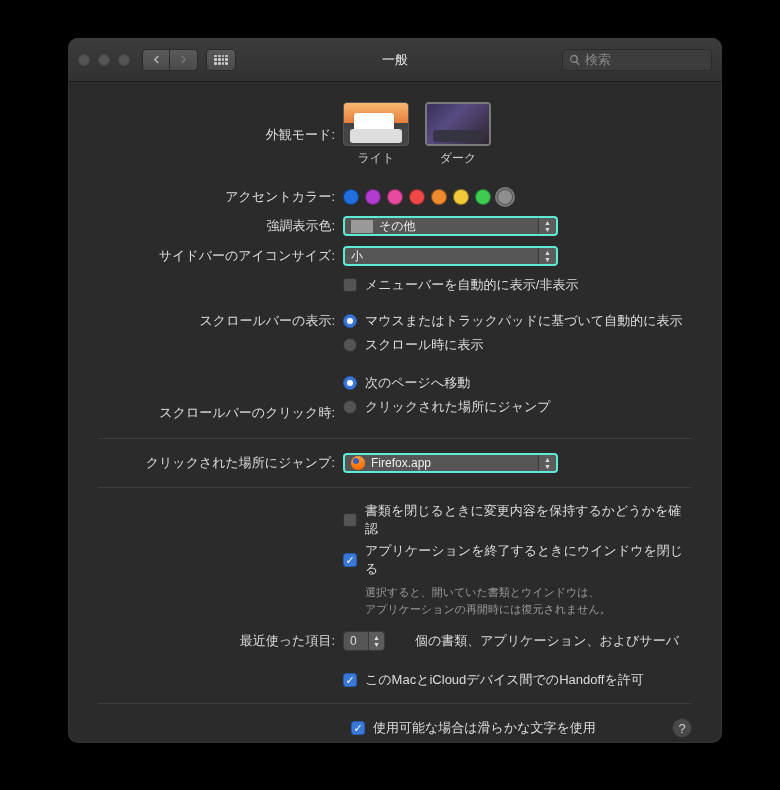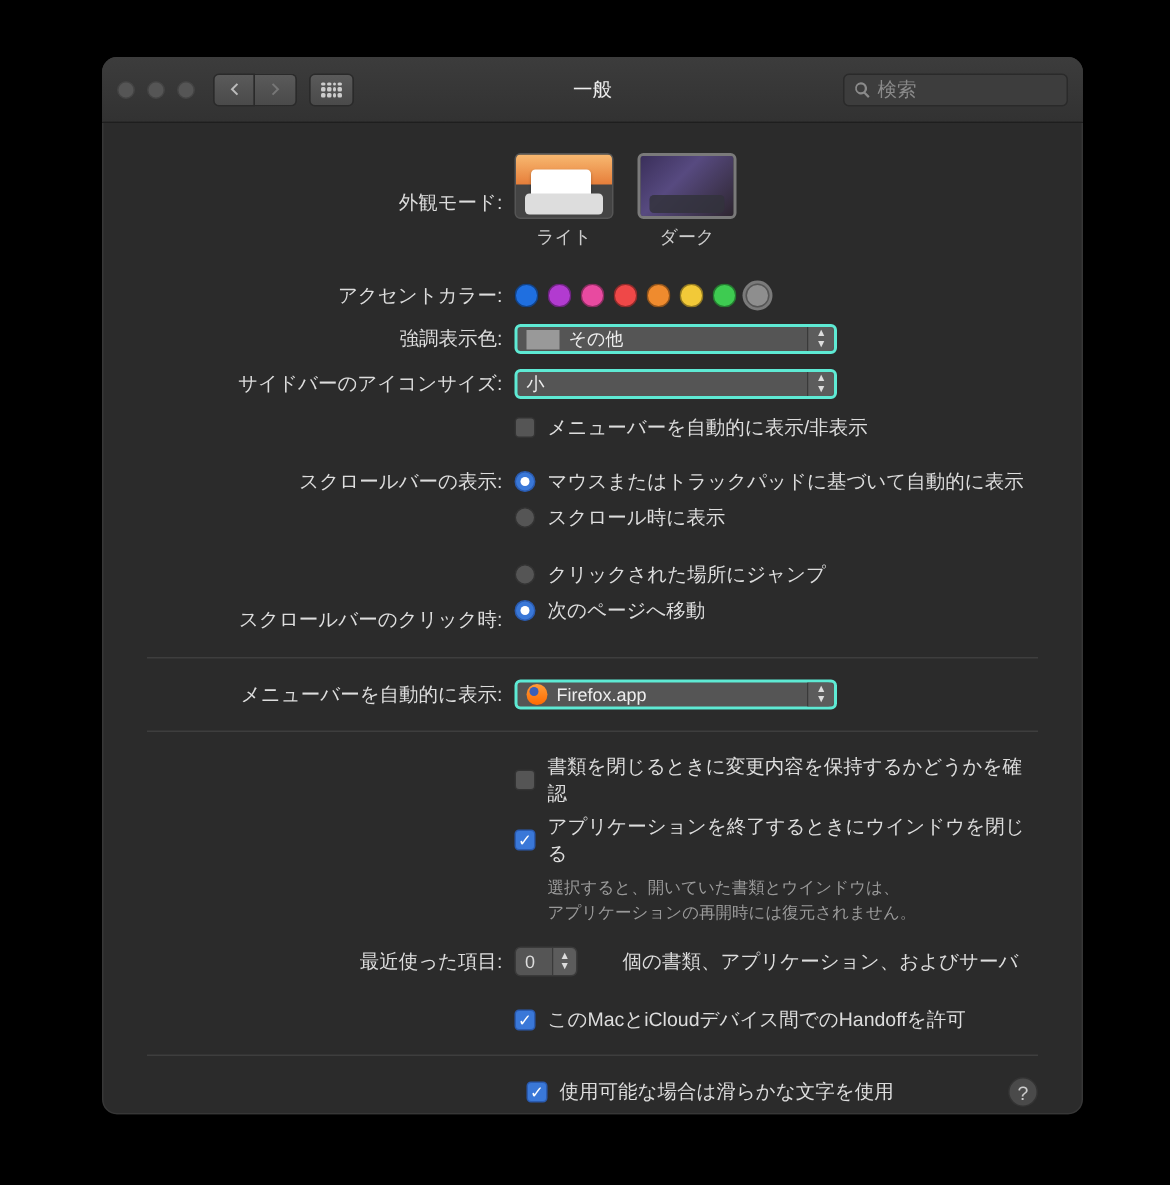--- a/index.html
+++ b/index.html
@@ -277,35 +277,35 @@
       </div>
     </div>
 
     <div style="height:10px;"></div>
 
     <div class="row tight" style="align-items:flex-end; margin-bottom:16px;">
       <div class="label">スクロールバーのクリック時:</div>
       <div class="value" style="flex-direction:column; align-items:flex-start;">
         <div id="scroll-click-opts">
             <div class="radio-wrap">
+              <div class="radio checked"></div>
+              <span>次のページへ移動</span>
+            </div>
+            <div class="radio-wrap">
               <div class="radio"></div>
               <span>クリックされた場所にジャンプ</span>
             </div>
-            <div class="radio-wrap">
-              <div class="radio checked"></div>
-              <span>次のページへ移動</span>
-            </div>
           </div>
       </div>
     </div>
 
     <hr class="hr">
 
     <div class="row">
-      <div class="label">メニューバーを自動的に表示:</div>
+      <div class="label">クリックされた場所にジャンプ:</div>
       <div class="value">
         <div class="select wide">
           <span class="ff-icon"></span>
           <span>Firefox.app</span>
           <span class="arrows">▲<br>▼</span>
         </div>
       </div>
     </div>
 
     <hr class="hr">

